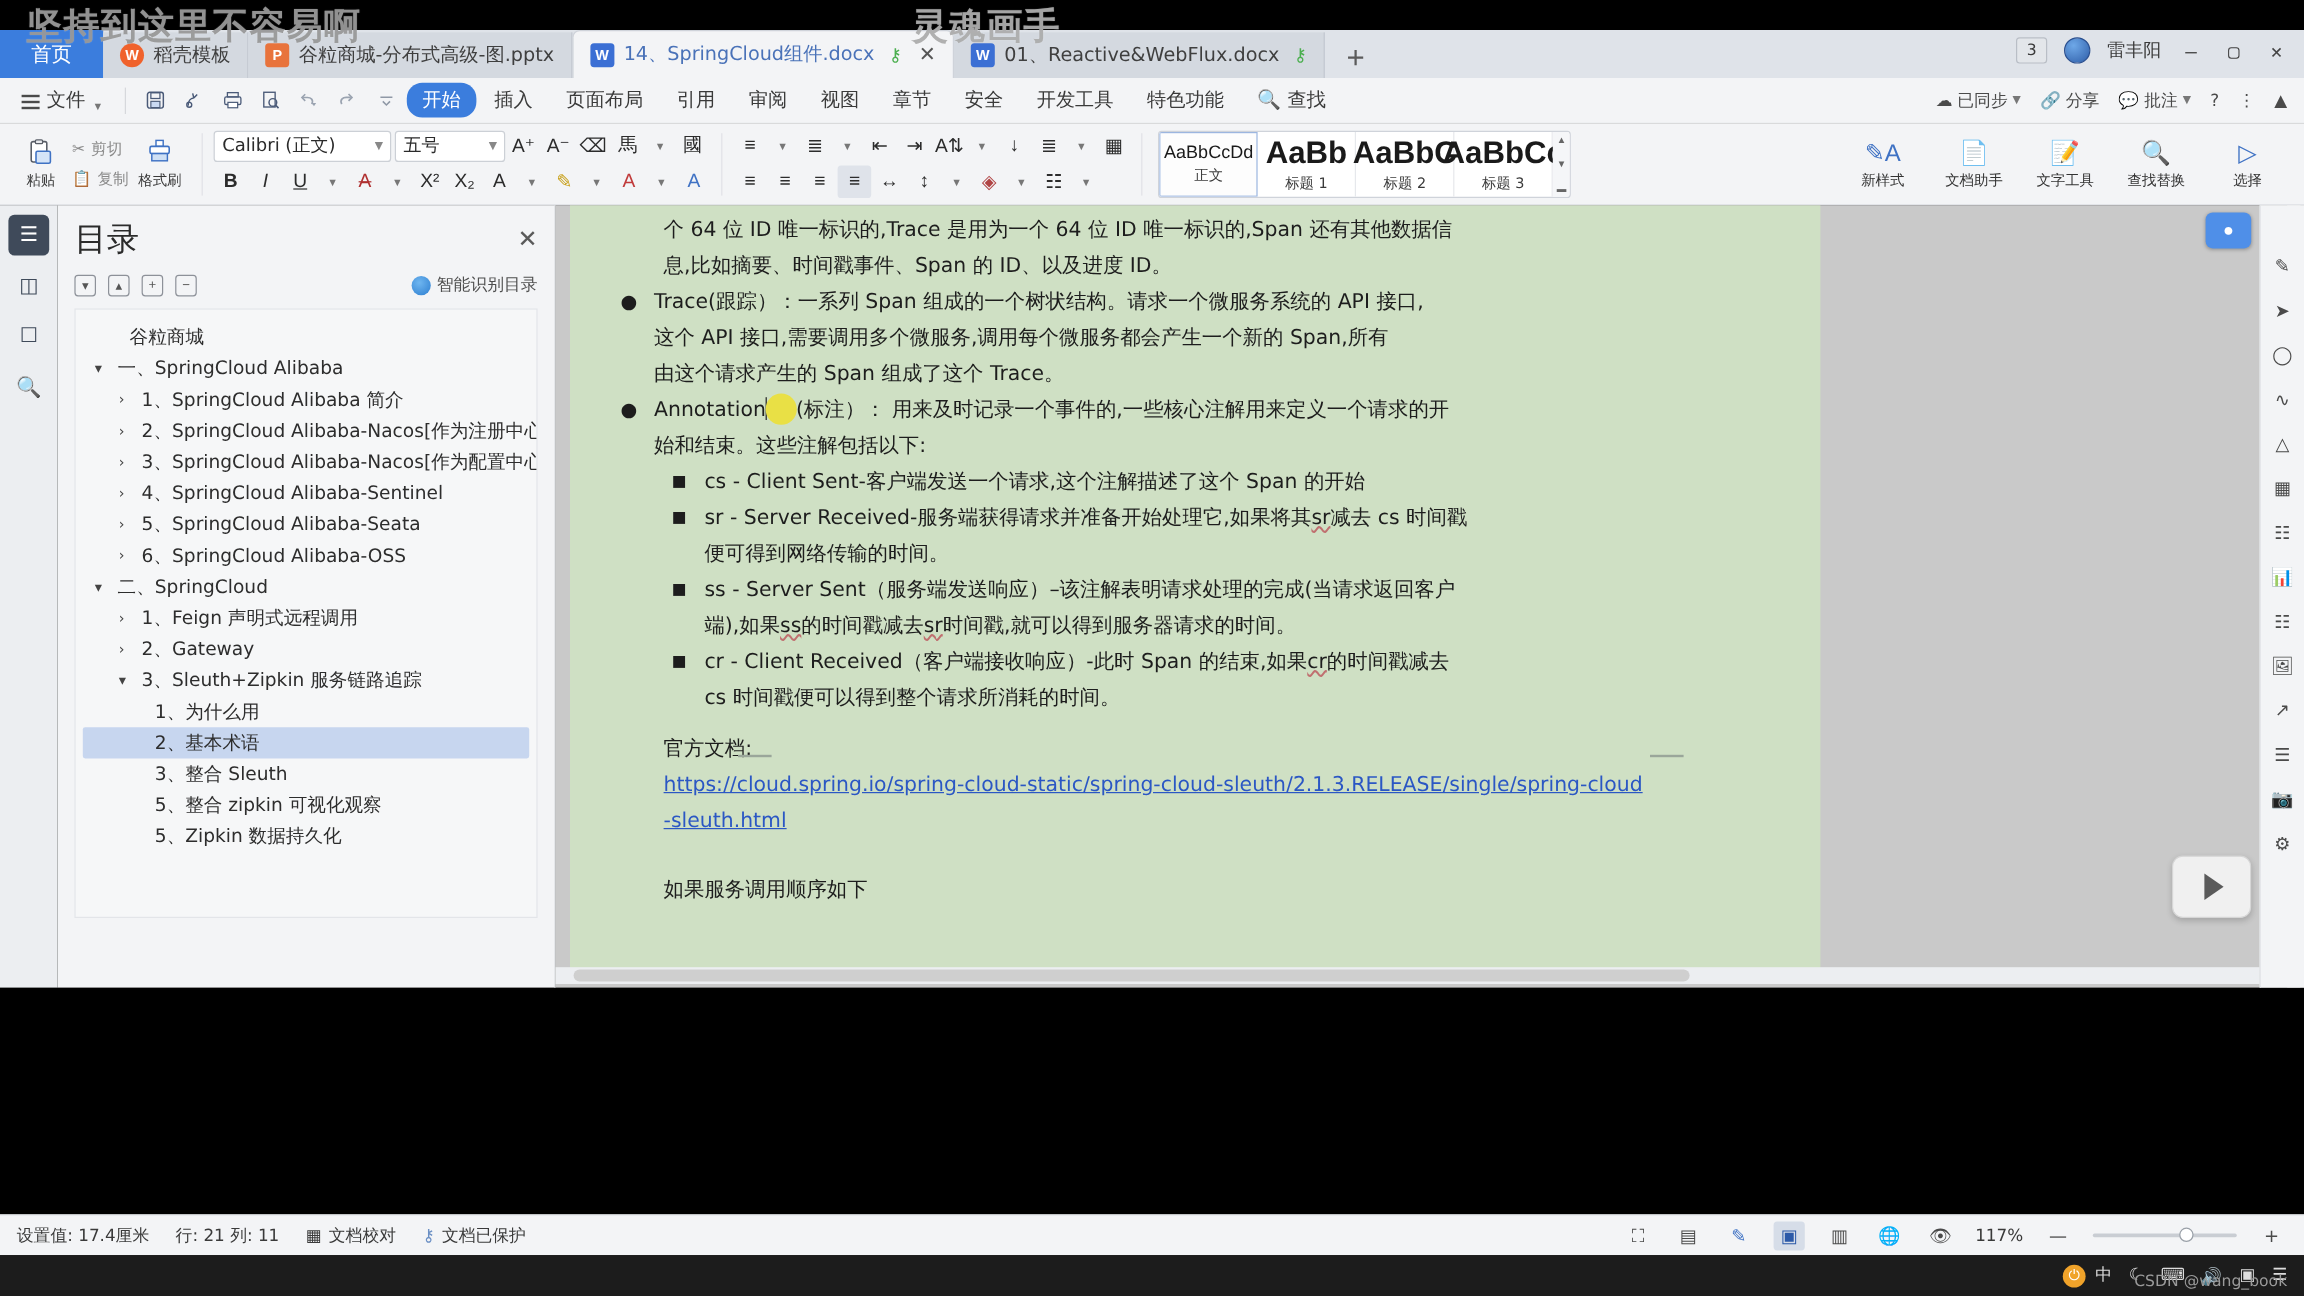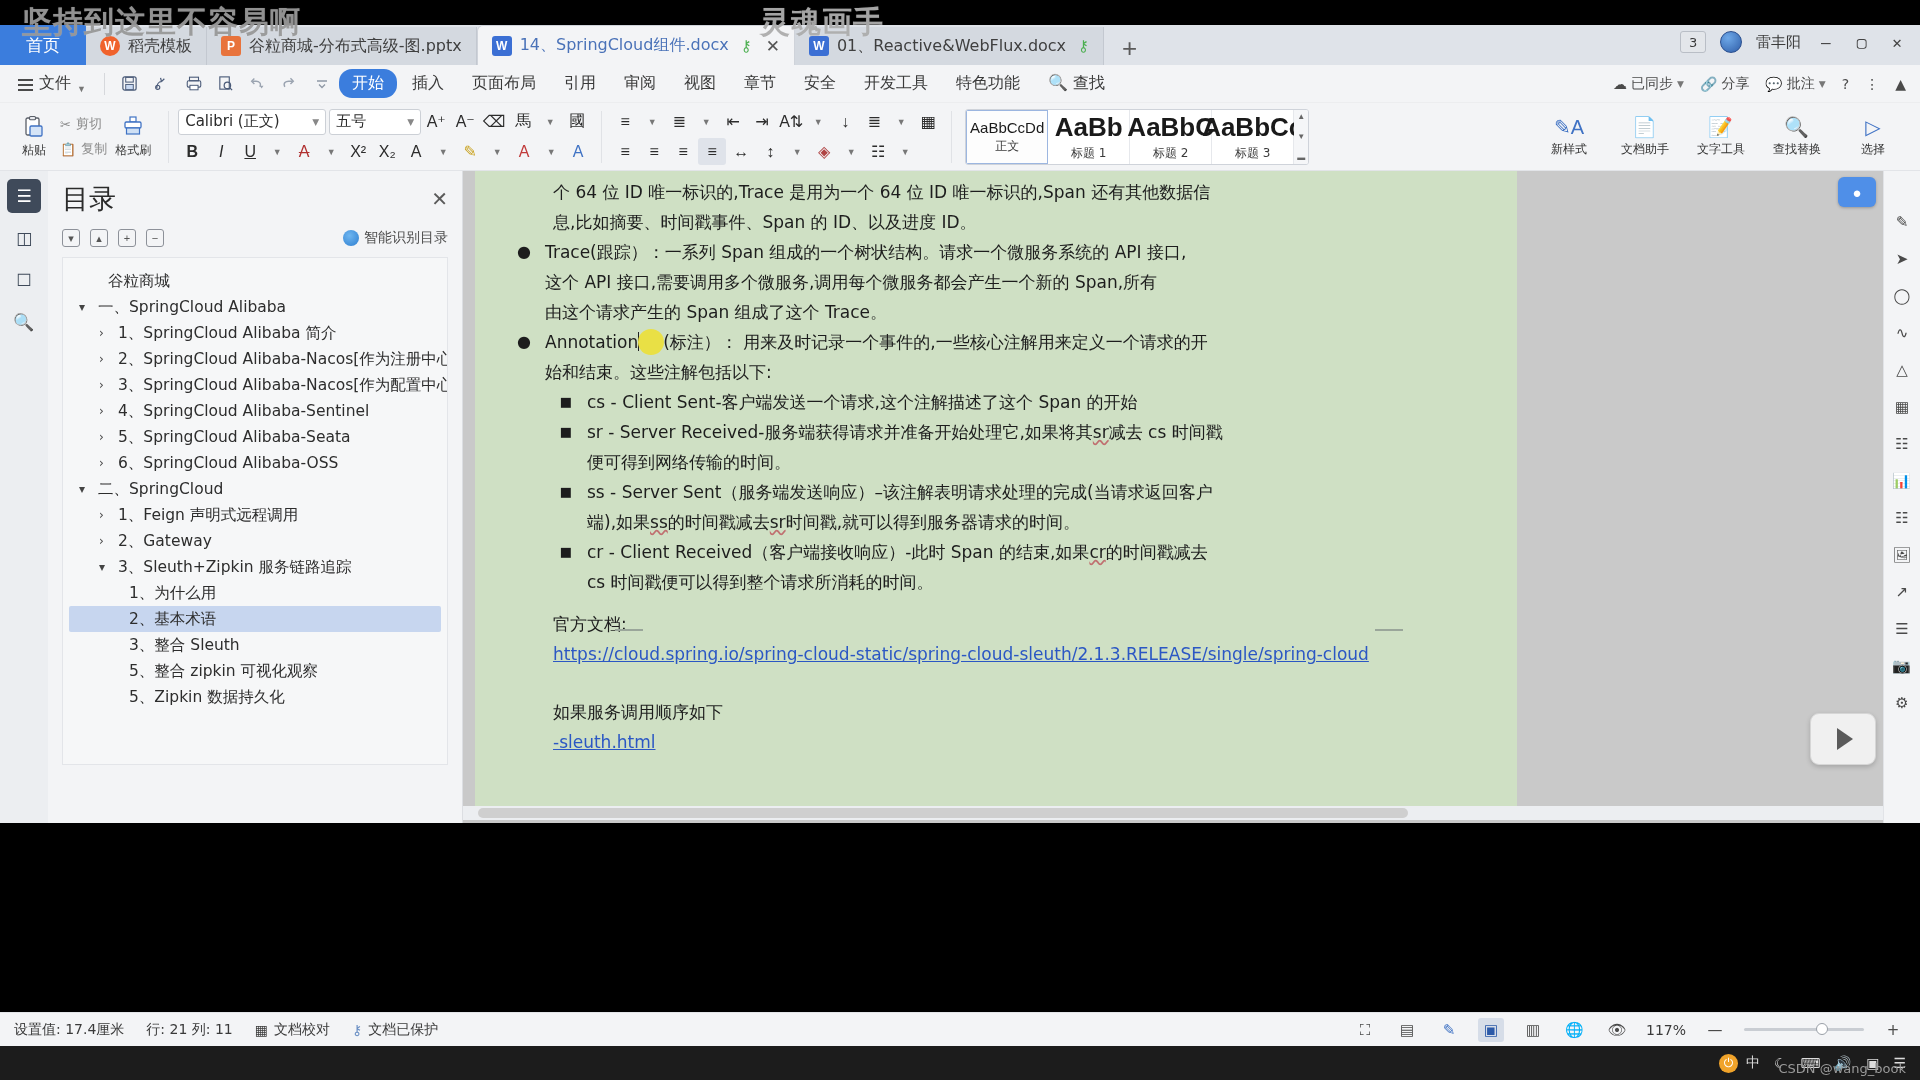--- a/index.html
+++ b/index.html
@@ -750,22 +750,22 @@
         <div class="sub">
           <span class="sq">■</span>
           <span>
             <span>cr - Client Received</span><span>（客户端接收响应）-此时 Span 的结束,如果</span><span class="ln">cr</span><span>的时间戳减去</span><br>
             <span>cs 时间戳便可以得到整个请求所消耗的时间。</span>
           </span>
         </div>
 
         <div class="p-cont" style="margin-top:12px">官方文档:</div>
         <div class="p-cont lnk">https://cloud.spring.io/spring-cloud-static/spring-cloud-sleuth/2.1.3.RELEASE/single/spring-cloud</div>
+        <div class="p-cont lnk">-sleuth.html</div>
         <div class="p-cont" style="margin-top:28px">如果服务调用顺序如下</div>
-        <div class="p-cont lnk">-sleuth.html</div>
       </div>
     </div>
 
     <div class="vscroll"></div>
     <div class="vthumb"></div>
   </div>
 
   <div class="hscroll"></div>
   <div class="hthumb"></div>
 

